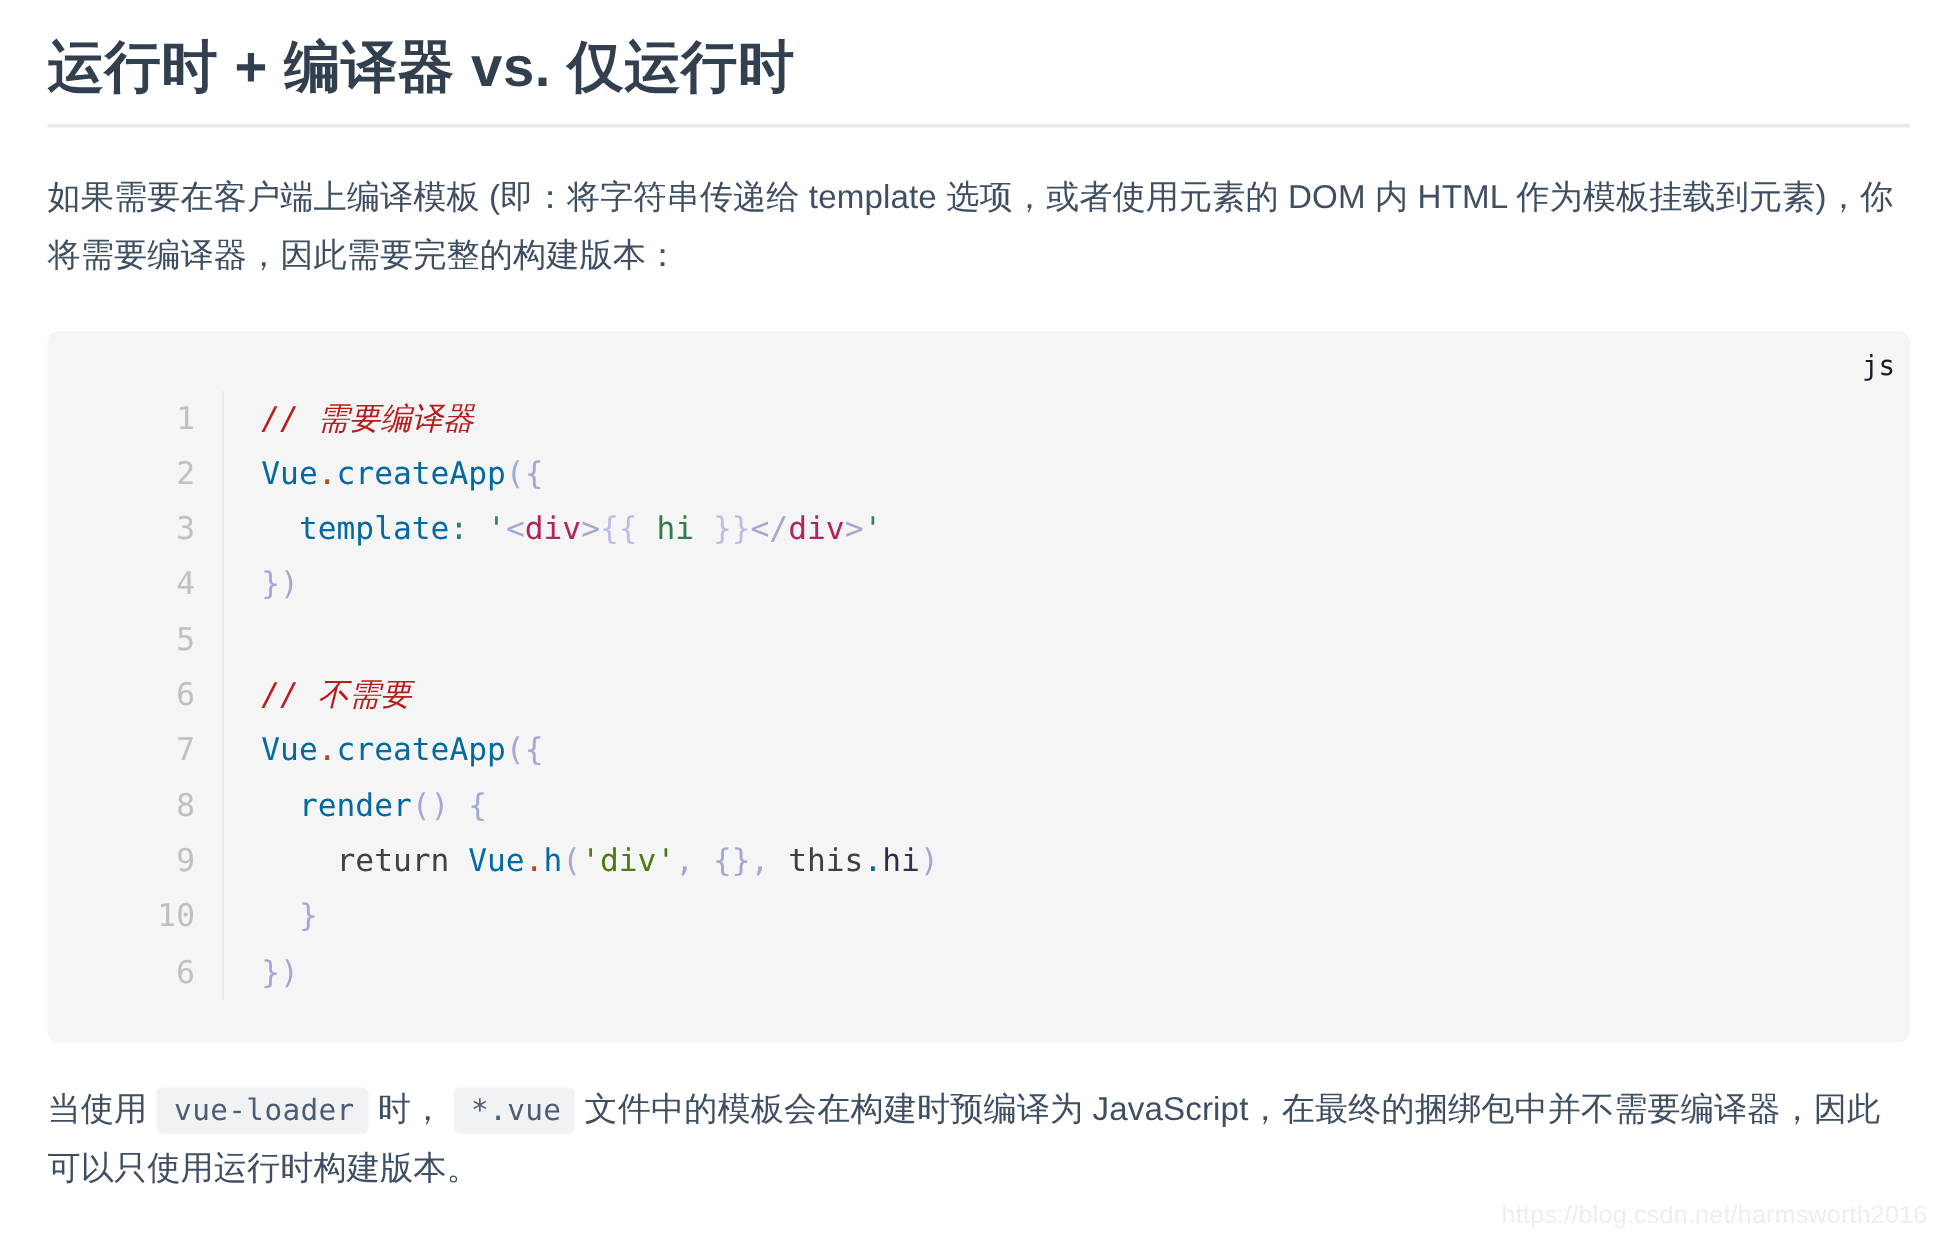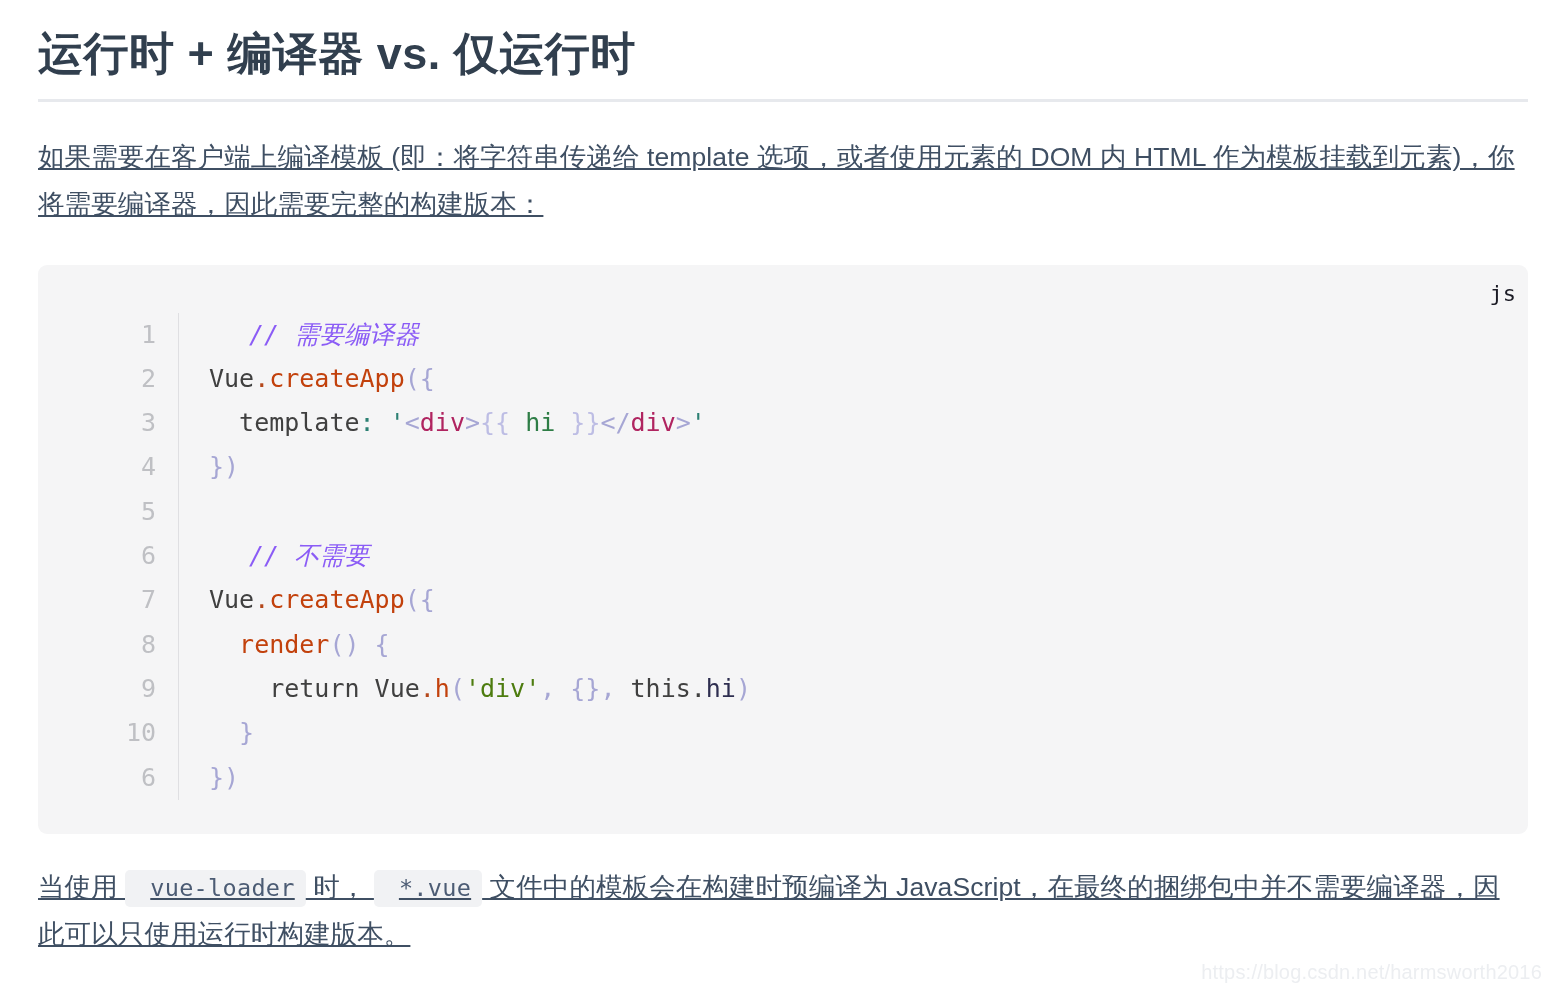--- a/index.html
+++ b/index.html
@@ -39,31 +39,30 @@
     width: 1490px;
   }
   
   .para {
     font-size: 26.5px;
     line-height: 1.78;
     color: #3f4f63;
     margin: 32px 0 0 0;
     max-width: 1480px;
     letter-spacing: 0.1px;
-    text-decoration: underline;
   }
   .para-bottom {
     margin-top: 30px;
   }
   code.inline {
     font-family: "DejaVu Sans Mono", "Liberation Mono", monospace;
     background: #f1f2f4;
     color: #4c5c74;
     border-radius: 5px;
-    padding: 4px 11px 5px 25px;
+    padding: 4px 11px 5px 14px;
     font-size: 23.5px;
     letter-spacing: 0.3px;
     white-space: nowrap;
   }
   
   .code-block {
     position: relative;
     background: #f5f5f6;
     border-radius: 9px;
     margin: 36px 0 0 0;
@@ -107,24 +106,24 @@
     height: 44.3px;
     white-space: pre;
   }
   .ln {
     color: #bfc0c4;
   }
   .cl {
     color: #2b2b4b;
   }
   
-  .t-comment { color: #8b5cf6; font-style: italic; margin-left: 40px; }
-  .t-plain   { color: #404040; }
+  .t-comment { color: #b91c1c; font-style: italic; }
+  .t-plain   { color: #0369a1; }
   .t-punct   { color: #a6a6d4; }
-  .t-func    { color: #c2410c; }
+  .t-func    { color: #0369a1; }
   .t-dot     { color: #b5481b; }
   .t-prop    { color: #2e2e50; }
   .t-colon   { color: #2c8073; }
   .t-string  { color: #2c8073; }
   .t-tagpunct{ color: #a6a6d4; }
   .t-tagname { color: #b02460; text-align: center; }
   .t-mustache{ color: #bdbde4; }
   .t-interp  { color: #2e7d46; }
   .t-keyword { color: #404040; }
   .t-str2    { color: #4d7c0f; }

